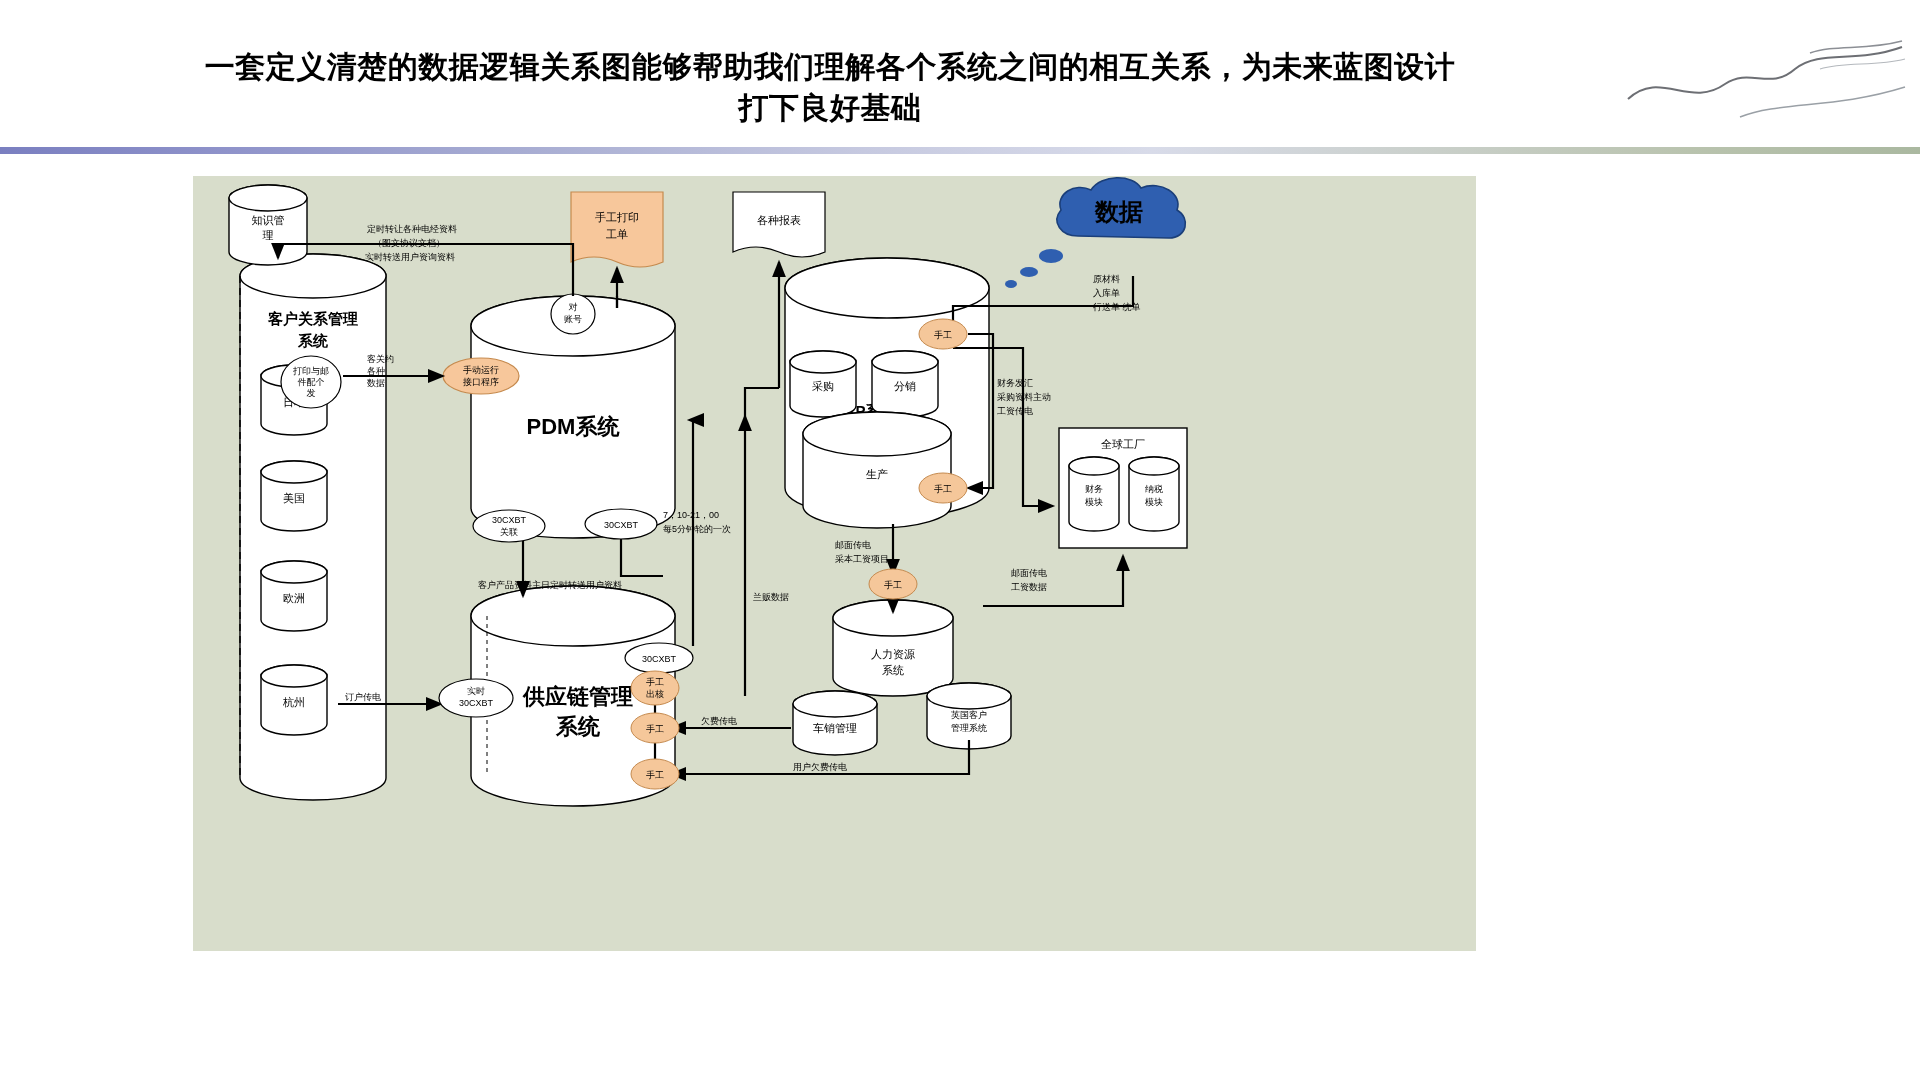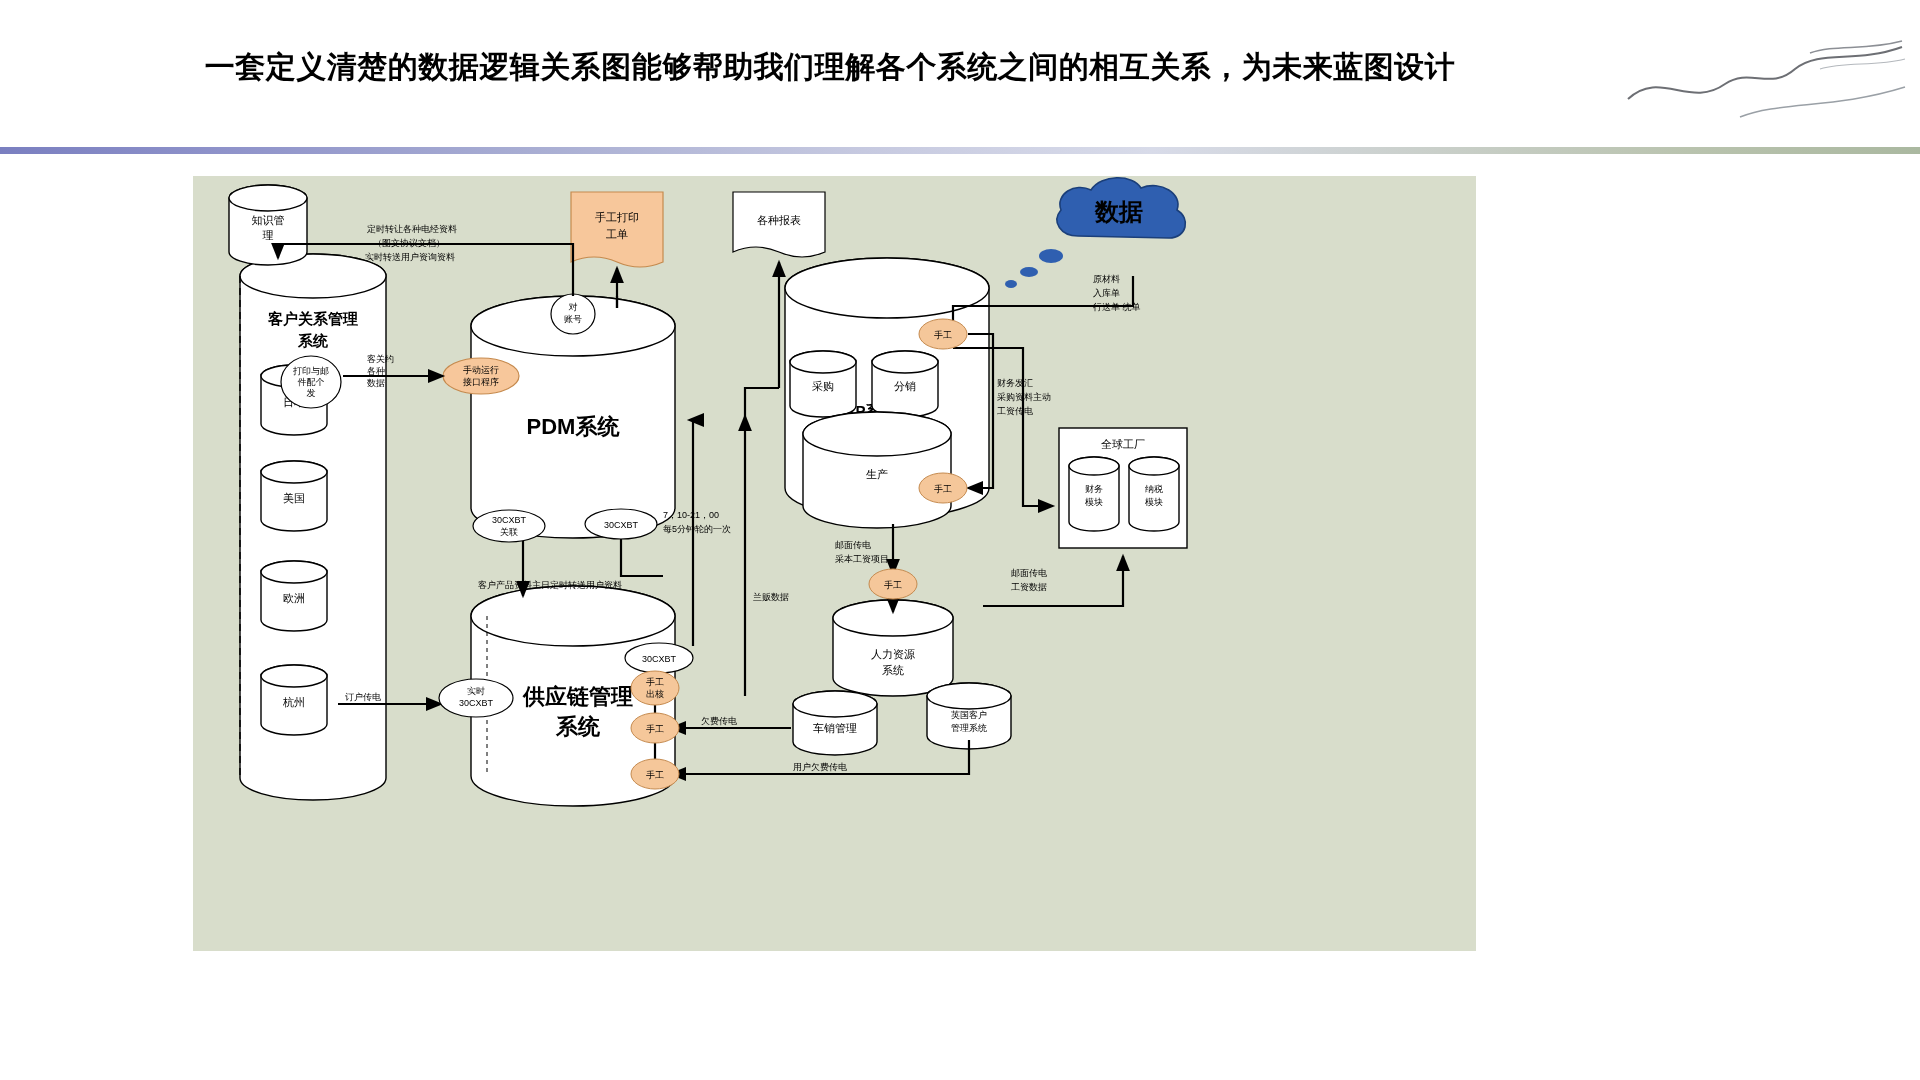--- a/index.html
+++ b/index.html
@@ -70,20 +70,21 @@
   
 </style>
 </head>
 <body>
 
 <div id="slide">
 
   <div class="header">
     <div class="header-title">
       <div>一套定义清楚的数据逻辑关系图能够帮助我们理解各个系统之间的相互关系，为未来蓝图设计</div>
+      <div>打下良好基础</div>
     </div>
     <svg class="header-swoosh" viewBox="0 0 290 100">
       <path d="M8,60 C40,30 70,70 105,45 C130,28 150,52 175,30 C200,10 235,25 282,8" fill="none" stroke="#6d6f74" stroke-width="2"></path>
       <path d="M190,14 C215,5 245,12 282,2" fill="none" stroke="#8c8f95" stroke-width="1.5"></path>
       <path d="M120,78 C160,62 215,70 285,48" fill="none" stroke="#9aa0a6" stroke-width="1.5"></path>
       <path d="M200,30 C225,22 255,28 285,20" fill="none" stroke="#b4b8bd" stroke-width="1.2"></path>
     </svg>
     <div class="header-rule"></div>
   </div>
 

